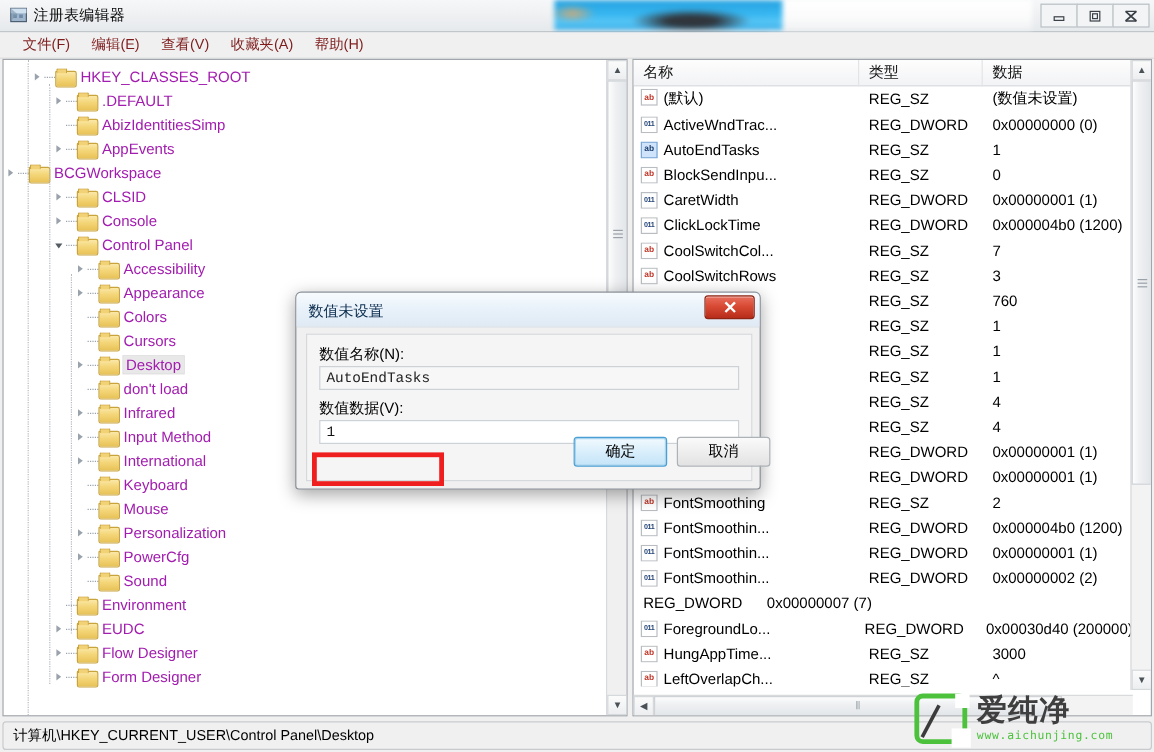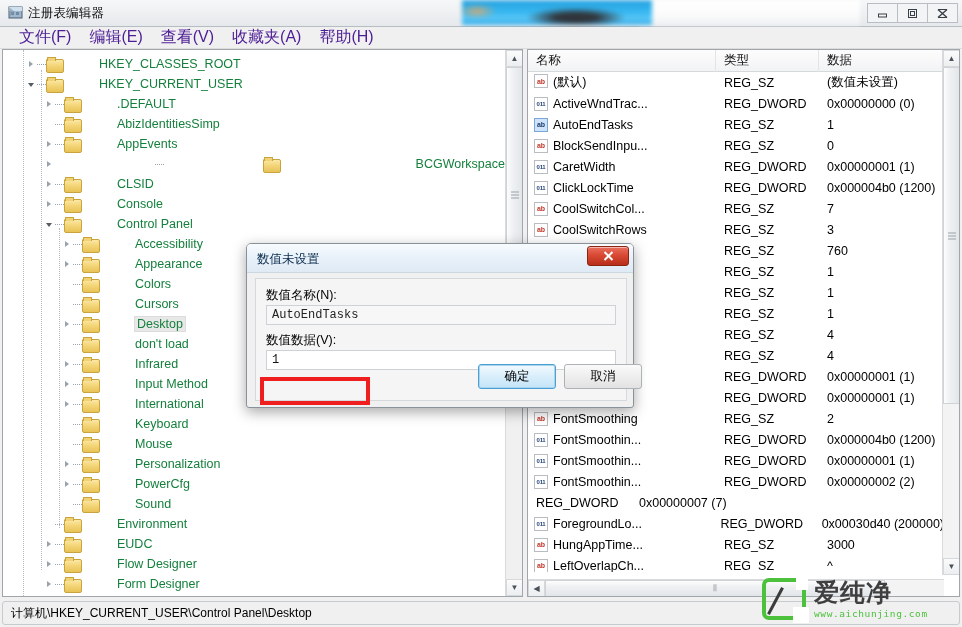--- a/index.html
+++ b/index.html
@@ -51,21 +51,21 @@
     color:#3a4047;
   }
   .wbtn:first-child{ border-radius:0; }
 
   
   .menubar{
     position:absolute; left:0; top:27px; width:962px; height:22px;
     background:#f0f0f0; border-bottom:1px solid #dcdcdc;
     display:flex; align-items:center; padding-left:10px;
   }
-  .menu-item{ font-size:16px; color:#4c1d95; padding:2px 9px; white-space:nowrap; }
+  .menu-item{ font-size:12px; color:#7f1d1d; padding:2px 9px; white-space:nowrap; }
 
   
   .content{
     position:absolute; left:2px; top:49px; width:958px; height:548px;
   }
   .pane{
     position:absolute; top:0; background:#fff; border:1px solid #a0a6ab;
     overflow:hidden;
   }
   .tree-pane{ left:0; width:521px; height:548px; }
@@ -94,21 +94,21 @@
   }
   .folder::before{
     content:""; position:absolute; left:0; top:2px; width:16px; height:12px;
     background:linear-gradient(180deg,#fbe8a8 0%, #f4d679 45%, #e8c257 100%);
     border:1px solid #c9a43d; border-radius:1px 2px 2px 2px;
   }
   .folder::after{
     content:""; position:absolute; left:1px; top:0px; width:7px; height:3px;
     background:#f2d276; border:1px solid #c9a43d; border-bottom:none; border-radius:1px 1px 0 0;
   }
-  .tlabel{ color:#15803d;margin-left:32px; }
+  .tlabel{ color:#a21caf; }
   .tnode.sel .tlabel{ background:#e8e8e8; outline:1px solid #dcdcdc; padding:0 2px; }
   .vline{
     position:absolute; width:1px; border-left:1px dotted #b4bac0;
   }
 
   
   .tscroll{
     position:absolute; right:0; top:0; width:17px; height:546px;
     background:#f0f0f0; border-left:1px solid #d8dadc;
   }
@@ -315,28 +315,20 @@
     <div class="pane tree-pane">
       <div class="tree" id="tree-root">
           <div class="tnode" style="padding-left: 22px;">
             <span class="expander">
               <span class="tri"></span>
             </span>
             <span class="dashes"></span>
             <span class="folder"></span>
             <span class="tlabel">HKEY_CLASSES_ROOT</span>
           </div>
-          <div class="tnode" style="padding-left: 22px;">
-            <span class="expander">
-              <span class="tri-open"></span>
-            </span>
-            <span class="dashes"></span>
-            <span class="folder"></span>
-            <span class="tlabel">HKEY_CURRENT_USER</span>
-          </div>
           <div class="tnode" style="padding-left: 40px;">
             <span class="expander">
               <span class="tri"></span>
             </span>
             <span class="dashes"></span>
             <span class="folder"></span>
             <span class="tlabel">.DEFAULT</span>
           </div>
           <div class="tnode" style="padding-left: 40px;">
             <span class="expander"></span>
@@ -345,21 +337,21 @@
             <span class="tlabel">AbizIdentitiesSimp</span>
           </div>
           <div class="tnode" style="padding-left: 40px;">
             <span class="expander">
               <span class="tri"></span>
             </span>
             <span class="dashes"></span>
             <span class="folder"></span>
             <span class="tlabel">AppEvents</span>
           </div>
-          <div class="tnode" style="padding-left: 40px; justify-content: space-between;">
+          <div class="tnode" style="">
             <span class="expander">
               <span class="tri"></span>
             </span>
             <span class="dashes"></span>
             <span class="folder"></span>
             <span class="tlabel">BCGWorkspace</span>
           </div>
           <div class="tnode" style="padding-left: 40px;">
             <span class="expander">
               <span class="tri"></span>

